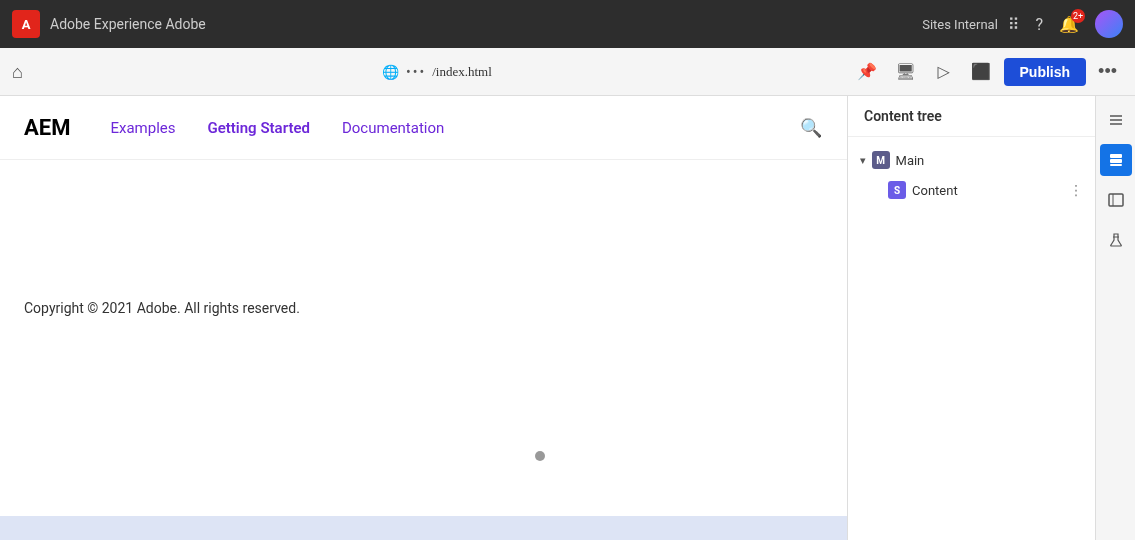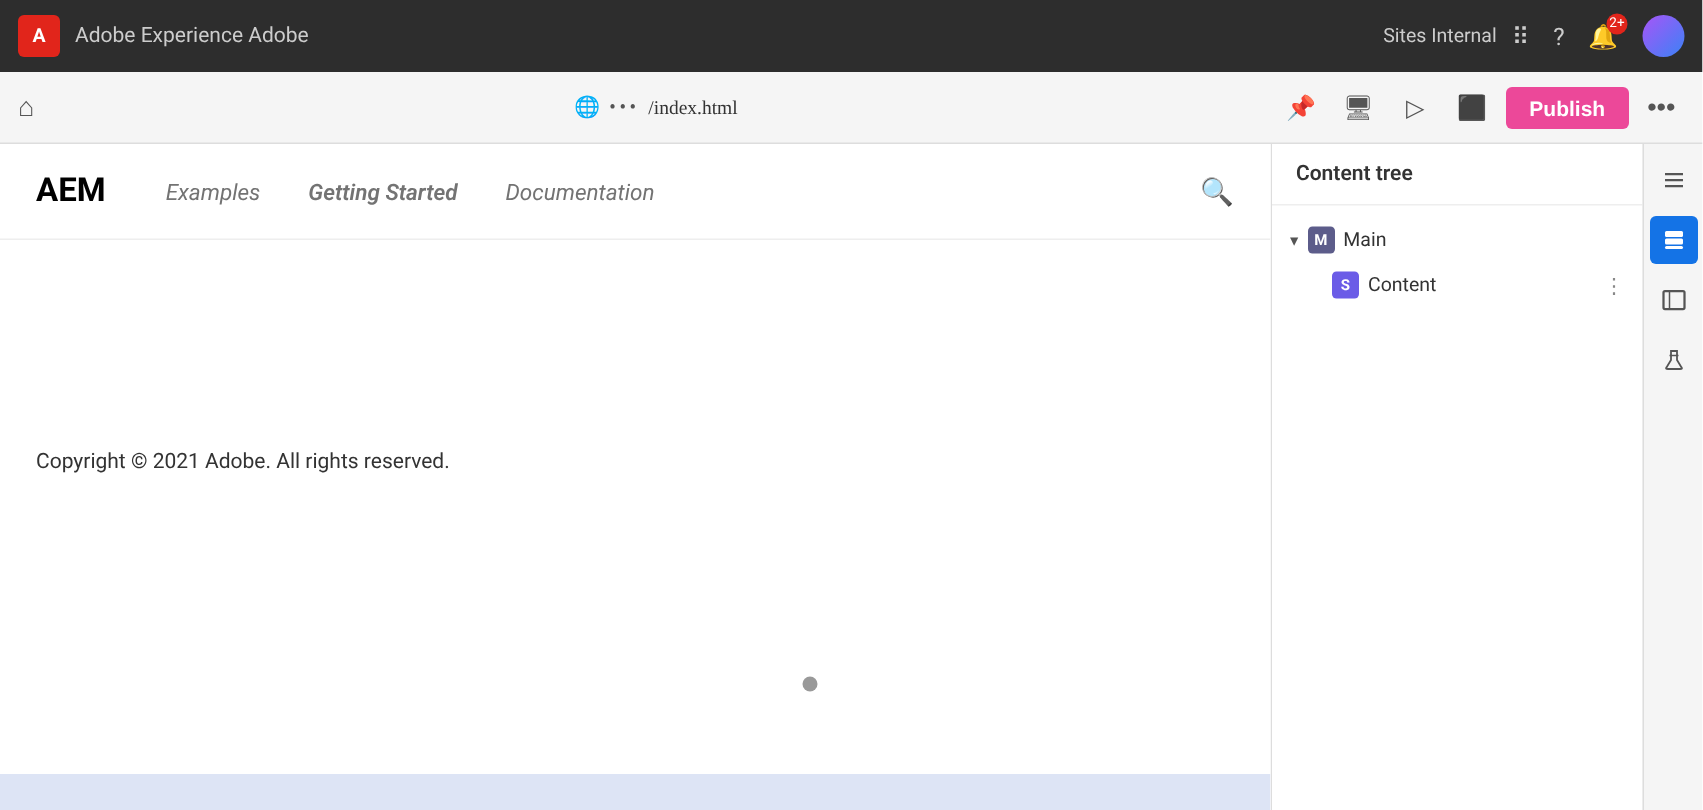--- a/index.html
+++ b/index.html
@@ -90,21 +90,21 @@
     .addr-btn {
       width: 32px; height: 32px;
       border: none; background: transparent;
       cursor: pointer;
       display: flex; align-items: center; justify-content: center;
       border-radius: 4px;
       color: #555;
       font-size: 16px;
     }
     .publish-btn {
-      background: #ec4899;
+      background: #1d4ed8;
       color: white;
       border: none;
       border-radius: 4px;
       padding: 6px 16px;
       font-size: 14px;
       font-weight: 600;
       cursor: pointer;
     }
     .more-btn {
       color: #555; font-size: 18px; cursor: pointer;
@@ -142,24 +142,23 @@
       margin-right: 40px;
     }
     .nav-links {
       display: flex;
       gap: 32px;
       align-items: center;
       flex: 1;
     }
     .nav-link {
       font-size: 15px;
-      color: #737373;
+      color: #6d28d9;
       cursor: pointer;
       text-decoration: none;
-      font-style: italic;
     }
     .nav-link.active { font-weight: 600; text-align: right; }
     .nav-search {
       font-size: 18px;
       color: #555;
       cursor: pointer;
     }
 
     
     .page-content {

